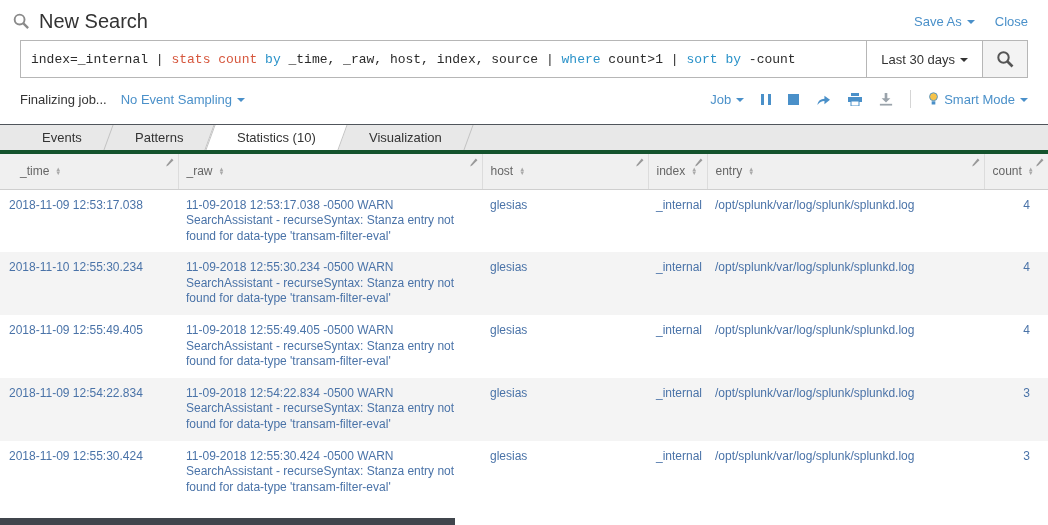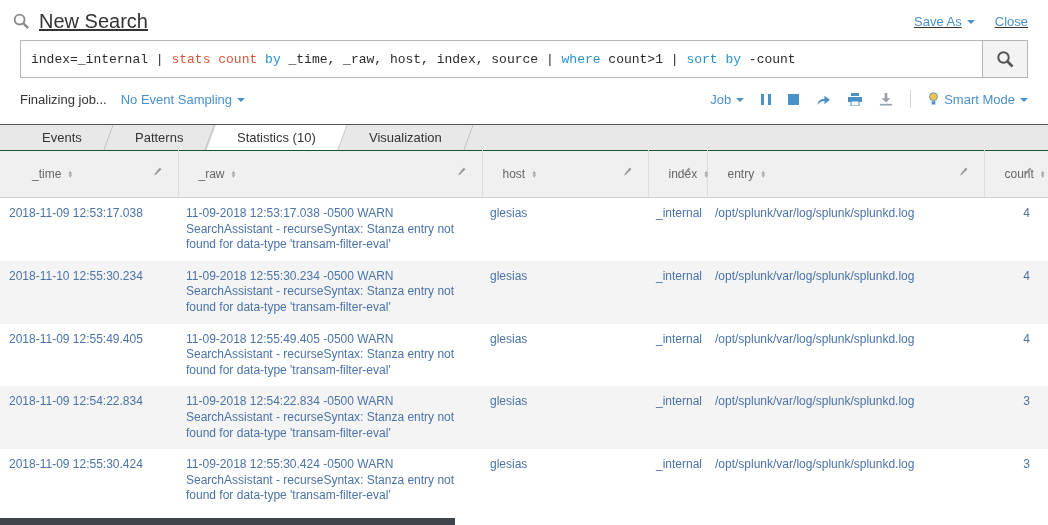--- a/index.html
+++ b/index.html
@@ -11,21 +11,21 @@
   }
   a { text-decoration:none; cursor:pointer; }
   .link { color:#4a90c9; font-size:13px; display:inline-flex; align-items:center; }
   .caret {
     display:inline-block; width:0; height:0;
     border-left:4px solid transparent; border-right:4px solid transparent;
     border-top:4px solid currentColor; margin-left:5px; position:relative; top:1px;
   }
 
   
-  .top-header { display:flex; align-items:center; padding:8px 20px 6px 12px; height:40px;text-decoration:underline; }
+  .top-header { display:flex; align-items:center; padding:8px 20px 6px 12px; height:40px; }
   .title { font-size:20px; font-weight:400; color:#333; margin:0 0 0 8px; flex:1; }
   .header-links { display:flex; gap:20px; align-items:center; }
 
   
   .search-row { display:flex; margin:0 20px; height:38px; }
   .search-input {
     flex:1; border:1px solid #b6b6b6; background:#fff;
     display:flex; align-items:center; padding:0 10px; overflow:hidden; cursor:text;
   }
   .query { font-family:"Liberation Mono","DejaVu Sans Mono",monospace; font-size:13px; white-space:pre; }
@@ -65,22 +65,22 @@
   .tab > span { transform:skewX(20deg); white-space:nowrap; }
   .tab.active { background:#fff; border-left:1px solid #c2c2c2; }
 
   
   .content-toolbar { display:flex; align-items:center; gap:26px; padding:17px 20px 15px; }
   .content-toolbar .link svg { margin-right:4px; }
 
   
   table { width:1048px; border-collapse:collapse; table-layout:fixed; }
   thead th {
-    background:#f0f0f0; font-weight:400; padding:12px; height:37px;
-    border-top:1px solid #14532d; border-bottom:1px solid #cfcfcf; border-right:1px solid #dcdcdc;text-align:center;
+    background:#f0f0f0; font-weight:400; padding:0; height:37px;
+    border-top:4px solid #14532d; border-bottom:1px solid #cfcfcf; border-right:1px solid #dcdcdc;text-align:center;
   }
   thead th:last-child { border-right:none; }
   .th-inner {
     position:relative; display:flex; align-items:center; height:100%;
     padding:4px 14px 4px 8px; color:#666; font-size:12px;
   }
   th.first .th-inner { padding-left:20px; }
   .sort { display:inline-flex; flex-direction:column; margin-left:6px; color:#a9a9a9; font-size:6px; line-height:4px; }
   .pencil { position:absolute; top:4px; right:4px; }
 
@@ -113,20 +113,24 @@
           <span class="caret"></span>
         </a>
       <a class="link">Close</a>
     </div>
   </div>
 
   <div class="search-row">
     <div class="search-input">
       <span class="query"><span class="seg-plain">index=_internal | </span><span class="seg-command">stats count</span><span class="seg-plain"> </span><span class="seg-keyword">by</span><span class="seg-plain"> _time, _raw, host, index, source | </span><span class="seg-keyword">where</span><span class="seg-plain"> count&gt;1 | </span><span class="seg-keyword">sort</span><span class="seg-plain"> </span><span class="seg-keyword">by</span><span class="seg-plain"> -count</span></span>
     </div>
+    <button class="timerange">
+      <span>Last 30 days</span>
+      <span class="caret"></span>
+    </button>
     <button class="search-btn">
       <svg width="20" height="20" viewBox="0 0 20 20">
           <circle cx="8.5" cy="8.5" r="5.2" fill="none" stroke="#555" stroke-width="2"></circle>
           <line x1="12.5" y1="12.5" x2="17.5" y2="17.5" stroke="#555" stroke-width="2.6"></line>
         </svg>
     </button>
   </div>
 
   <div class="status-row">
     <span class="job-status">Finalizing job...</span>

